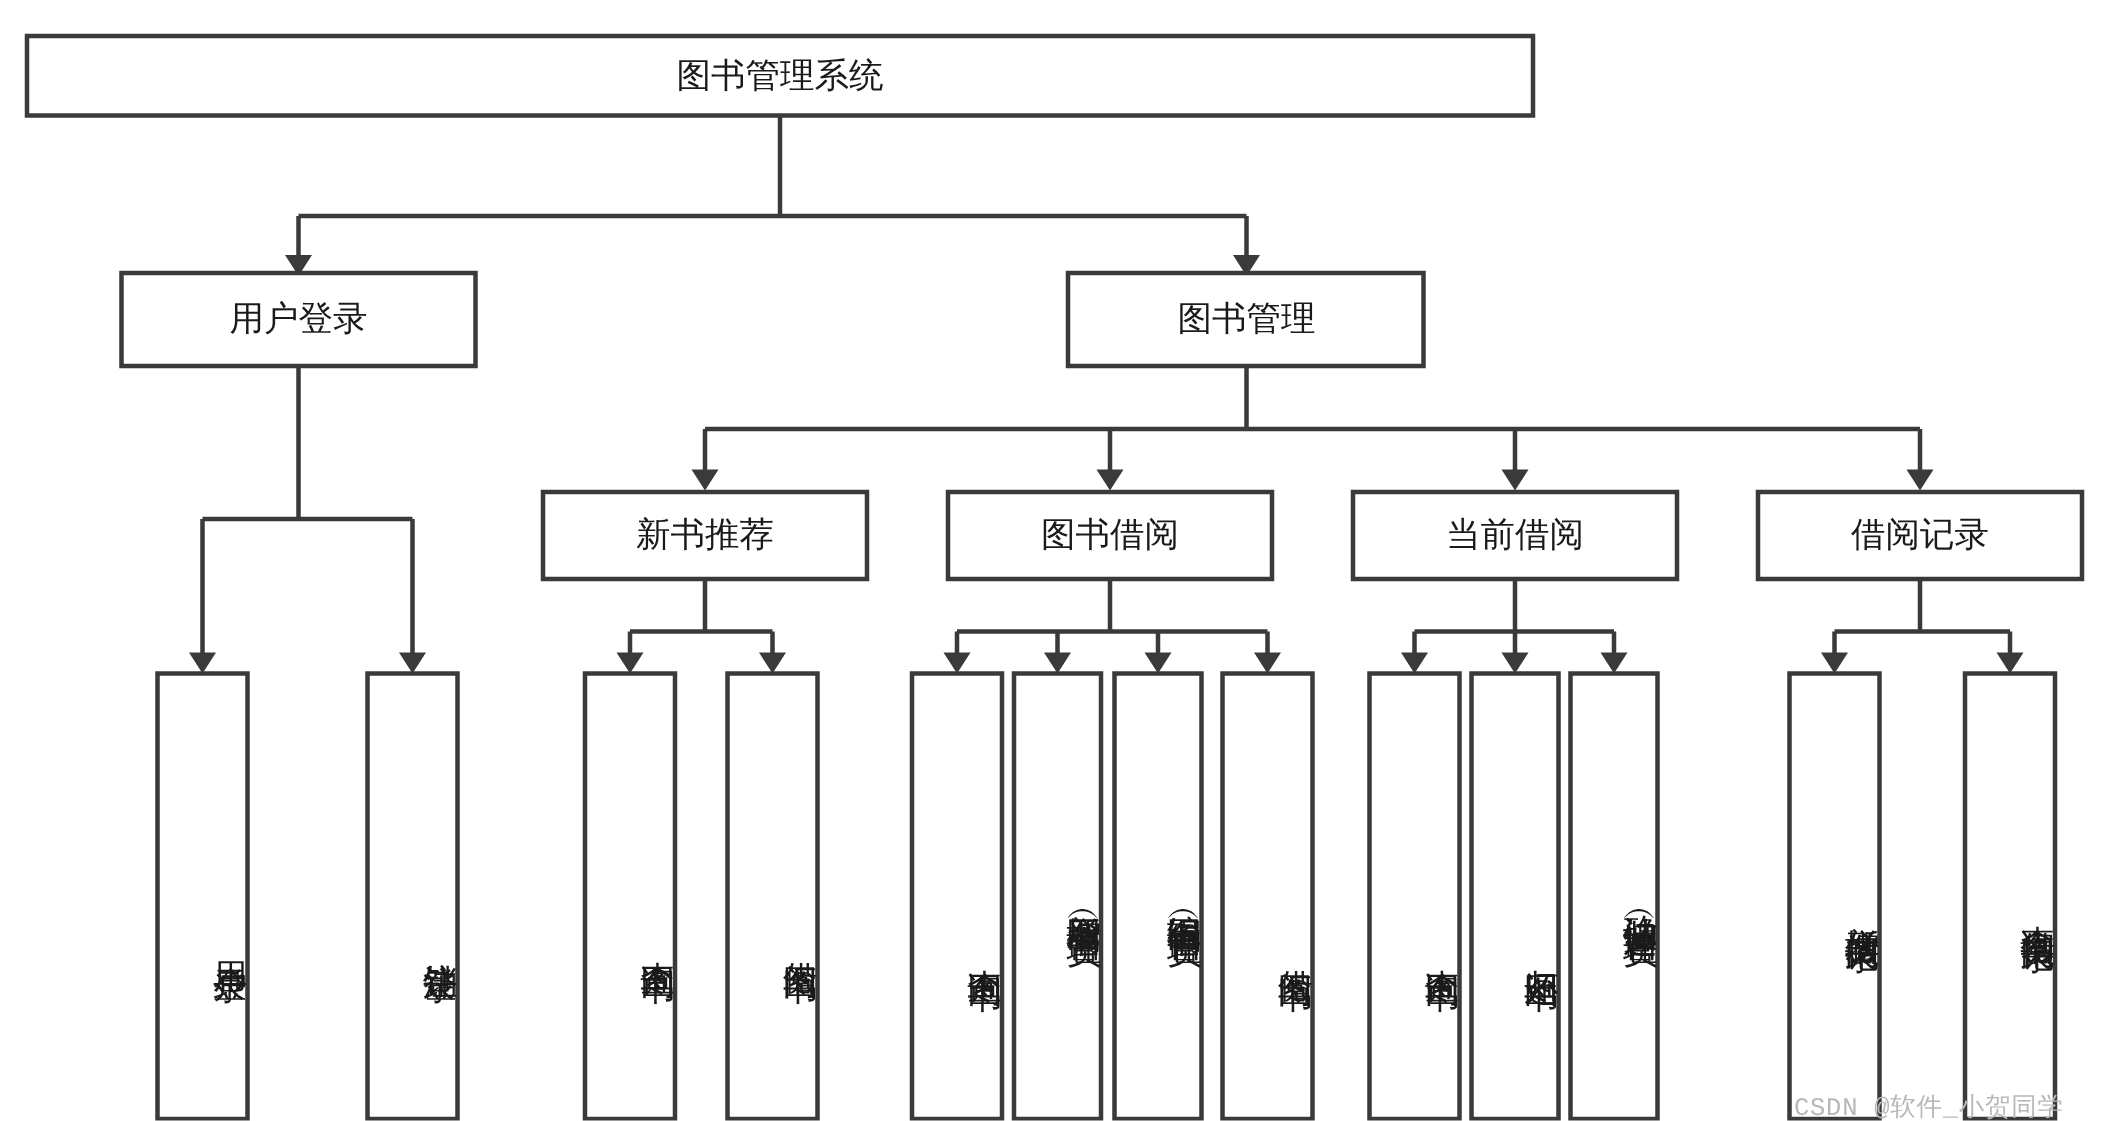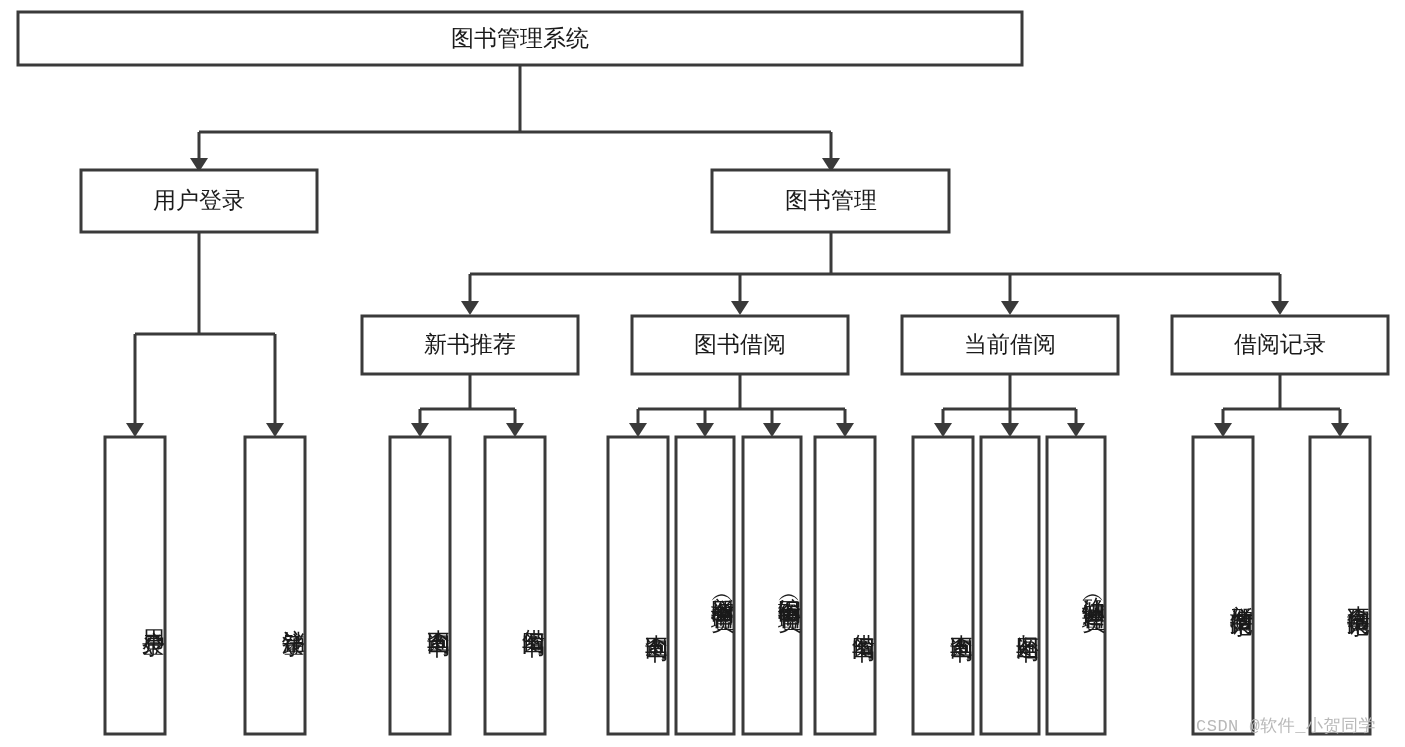--- a/index.html
+++ b/index.html
@@ -10,21 +10,21 @@
   body {
     width: 1405px;
     height: 747px;
     font-family: "Liberation Sans", "DejaVu Sans", sans-serif;
     overflow: hidden;
     position: relative;
   }
   #diagram-root {
     position: absolute;
     left: 0;
-    top: 0;
+    top: 12px;
     width: 1405px;
     height: 675px;
   }
   svg.flow {
     display: block;
     width: 1405px;
     height: 747px;
   }
   .node-rect {
     fill: #ffffff;

